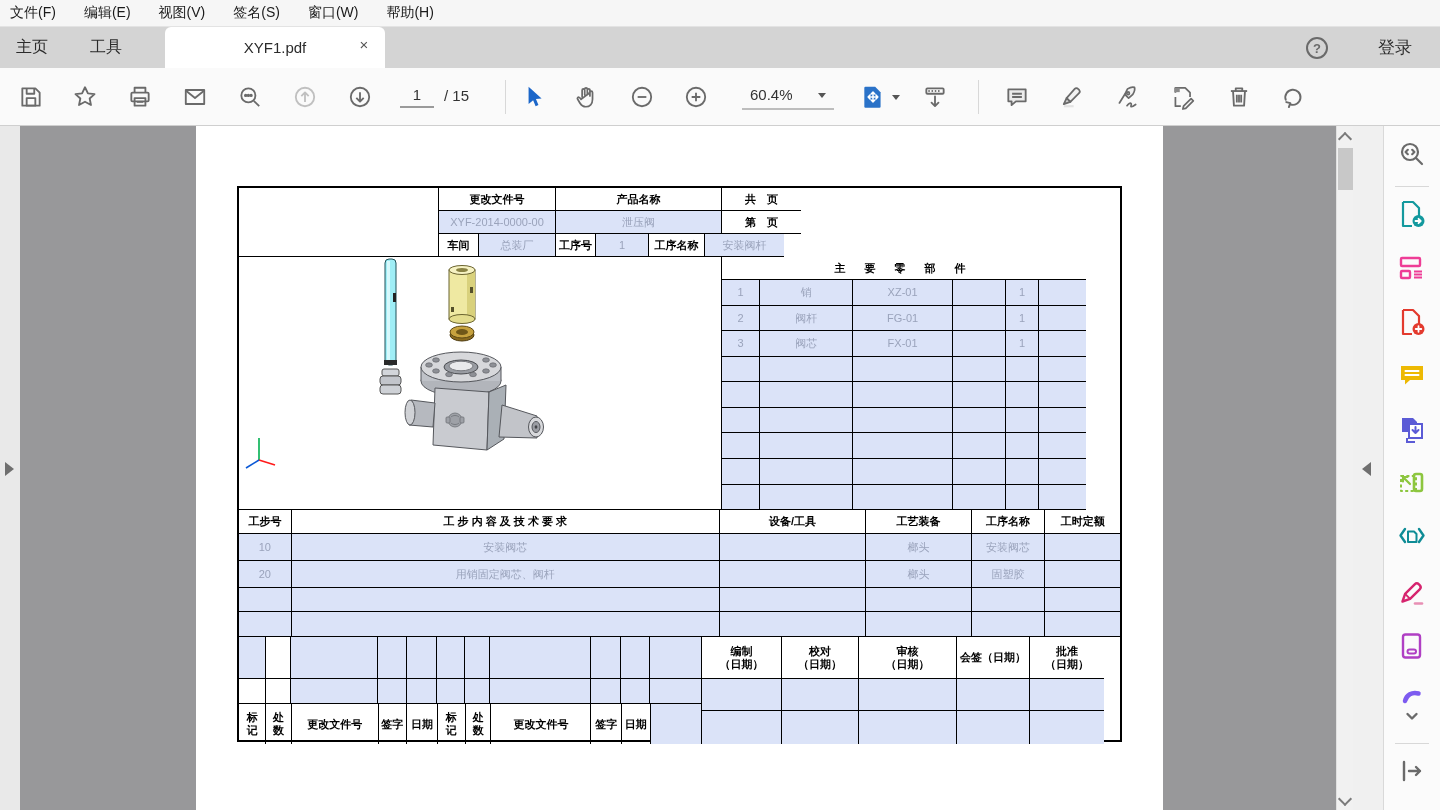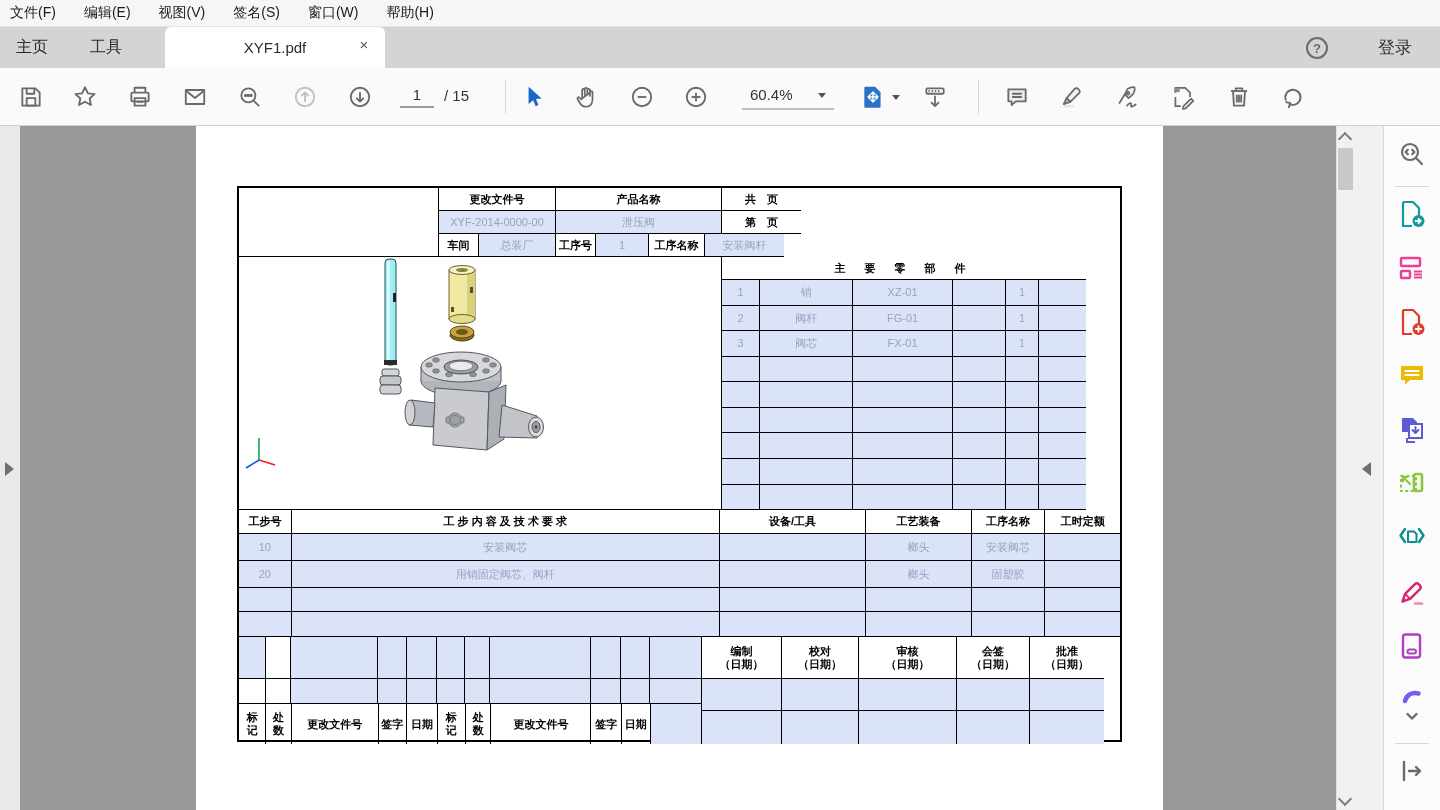--- a/index.html
+++ b/index.html
@@ -509,21 +509,21 @@
                   <span>（日期）</span>
                 </div>
               <div class="c bold" style="width:77px; flex-direction:column">
                   <span>校对</span>
                   <span>（日期）</span>
                 </div>
               <div class="c bold" style="width:98px; flex-direction:column">
                   <span>审核</span>
                   <span>（日期）</span>
                 </div>
-              <div class="c bold" style="width:73px; flex-direction:column">
+              <div class="c bold" style="width:73px; ">
                   <span>会签</span>
                   <span>（日期）</span>
                 </div>
               <div class="c bold nr" style="width:74px; flex-direction:column">
                   <span>批准</span>
                   <span>（日期）</span>
                 </div>
             </div>
             <div class="r" style="height:32px">
                 <div class="c ff" style="width:80px"></div>

